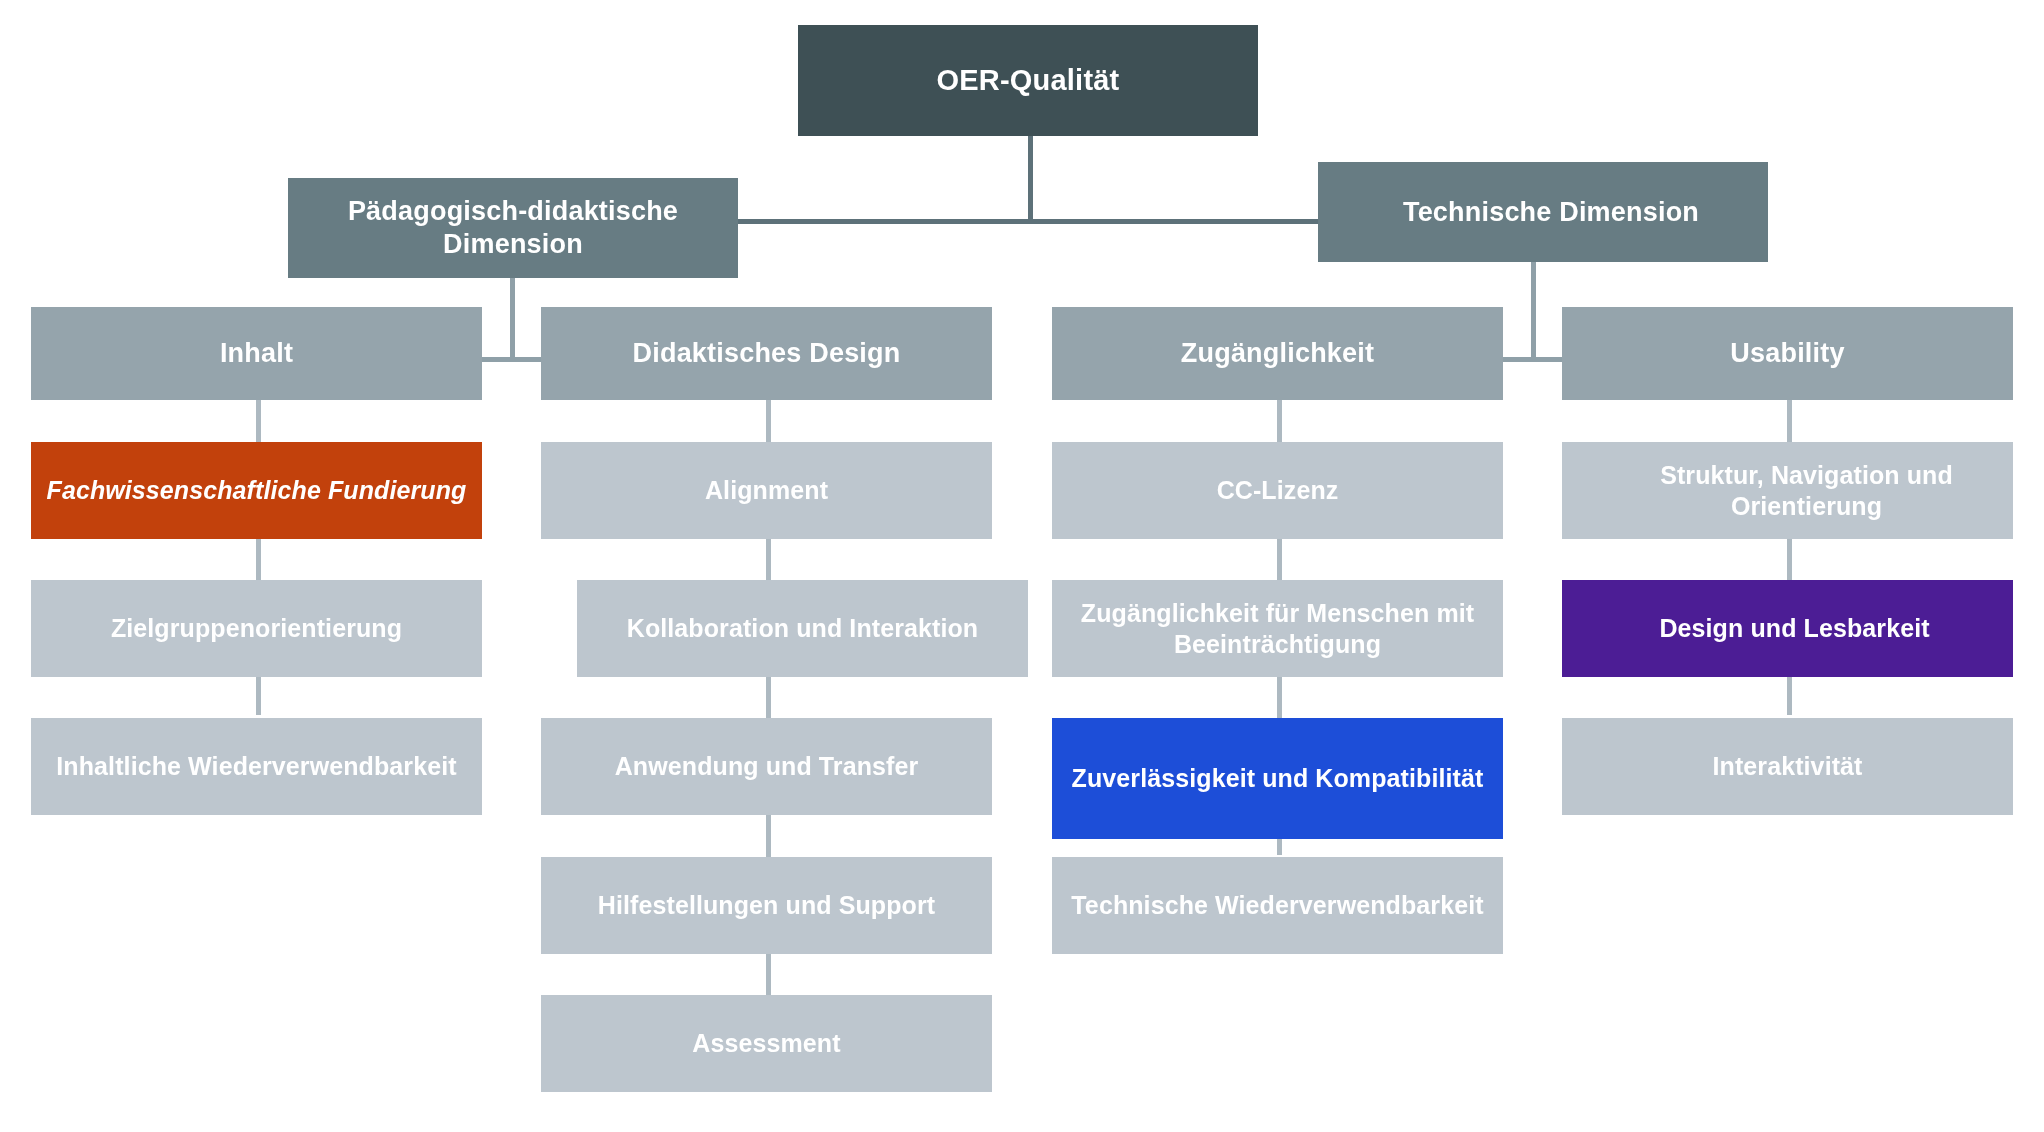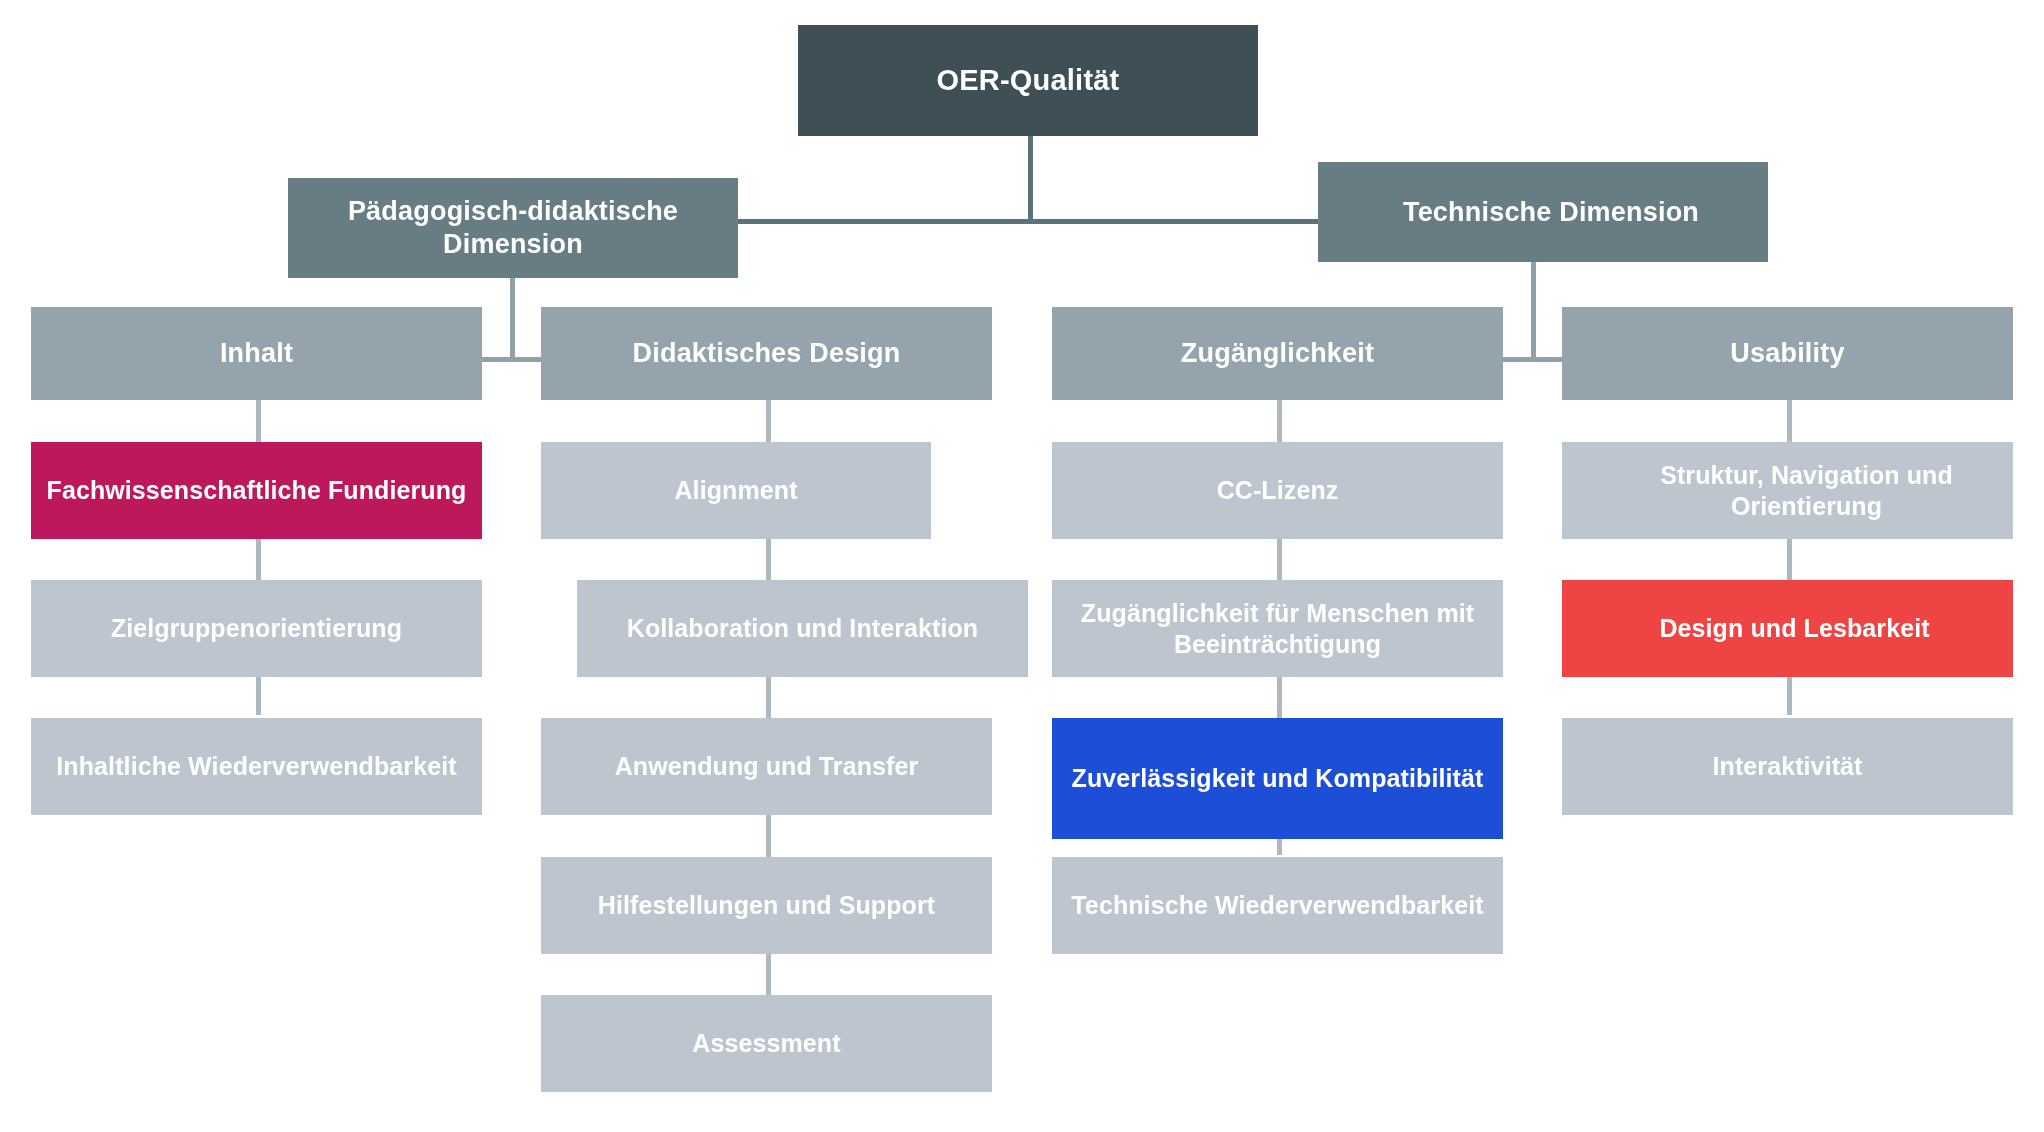--- a/index.html
+++ b/index.html
@@ -60,43 +60,43 @@
   <div class="node lvl2" style="left:1318px;top:162px;width:450px;height:100px;background:#677c83;padding-left:26px;">Technische Dimension</div>
 
   <div class="node lvl3" style="left:31px;top:307px;width:451px;height:93px;background:#95a4ac;">Inhalt</div>
 
   <div class="node lvl3" style="left:541px;top:307px;width:451px;height:93px;background:#95a4ac;">Didaktisches Design</div>
 
   <div class="node lvl3" style="left:1052px;top:307px;width:451px;height:93px;background:#95a4ac;">Zugänglichkeit</div>
 
   <div class="node lvl3" style="left:1562px;top:307px;width:451px;height:93px;background:#95a4ac;">Usability</div>
 
-  <div class="node leaf" style="left:31px;top:442px;width:451px;height:97px;background:#be185d;">Fachwissenschaftliche Fundierung</div>
+  <div class="node leaf" style="left:31px;top:442px;width:451px;height:97px;background:#c2410c;font-style:italic;">Fachwissenschaftliche Fundierung</div>
 
   <div class="node leaf" style="left:31px;top:580px;width:451px;height:97px;background:#bdc6ce;">Zielgruppenorientierung</div>
 
   <div class="node leaf" style="left:31px;top:718px;width:451px;height:97px;background:#bdc6ce;">Inhaltliche Wiederverwendbarkeit</div>
 
-  <div class="node leaf" style="left:541px;top:442px;width:390px;height:97px;background:#bdc6ce;">Alignment</div>
+  <div class="node leaf" style="left:541px;top:442px;width:451px;height:97px;background:#bdc6ce;">Alignment</div>
 
   <div class="node leaf" style="left:541px;top:580px;width:451px;height:97px;background:#bdc6ce;margin-left:36px;">Kollaboration und Interaktion</div>
 
   <div class="node leaf" style="left:541px;top:718px;width:451px;height:97px;background:#bdc6ce;">Anwendung und Transfer</div>
 
   <div class="node leaf" style="left:541px;top:857px;width:451px;height:97px;background:#bdc6ce;">Hilfestellungen und Support</div>
 
   <div class="node leaf" style="left:541px;top:995px;width:451px;height:97px;background:#bdc6ce;">Assessment</div>
 
   <div class="node leaf" style="left:1052px;top:442px;width:451px;height:97px;background:#bdc6ce;">CC-Lizenz</div>
 
   <div class="node leaf" style="left:1052px;top:580px;width:451px;height:97px;background:#bdc6ce;">Zugänglichkeit für Menschen mit Beeinträchtigung</div>
 
   <div class="node leaf" style="left:1052px;top:718px;width:451px;height:121px;background:#1d4ed8;">Zuverlässigkeit und Kompatibilität</div>
 
   <div class="node leaf" style="left:1052px;top:857px;width:451px;height:97px;background:#bdc6ce;">Technische Wiederverwendbarkeit</div>
 
   <div class="node leaf" style="left:1562px;top:442px;width:451px;height:97px;background:#bdc6ce;padding-left:48px;">Struktur, Navigation und Orientierung</div>
 
-  <div class="node leaf" style="left:1562px;top:580px;width:451px;height:97px;background:#ef4444;padding-left:24px;">Design und Lesbarkeit</div>
+  <div class="node leaf" style="left:1562px;top:580px;width:451px;height:97px;background:#4c1d95;padding-left:24px;">Design und Lesbarkeit</div>
 
   <div class="node leaf" style="left:1562px;top:718px;width:451px;height:97px;background:#bdc6ce;">Interaktivität</div>
 
 </div>
 
 </body></html>

